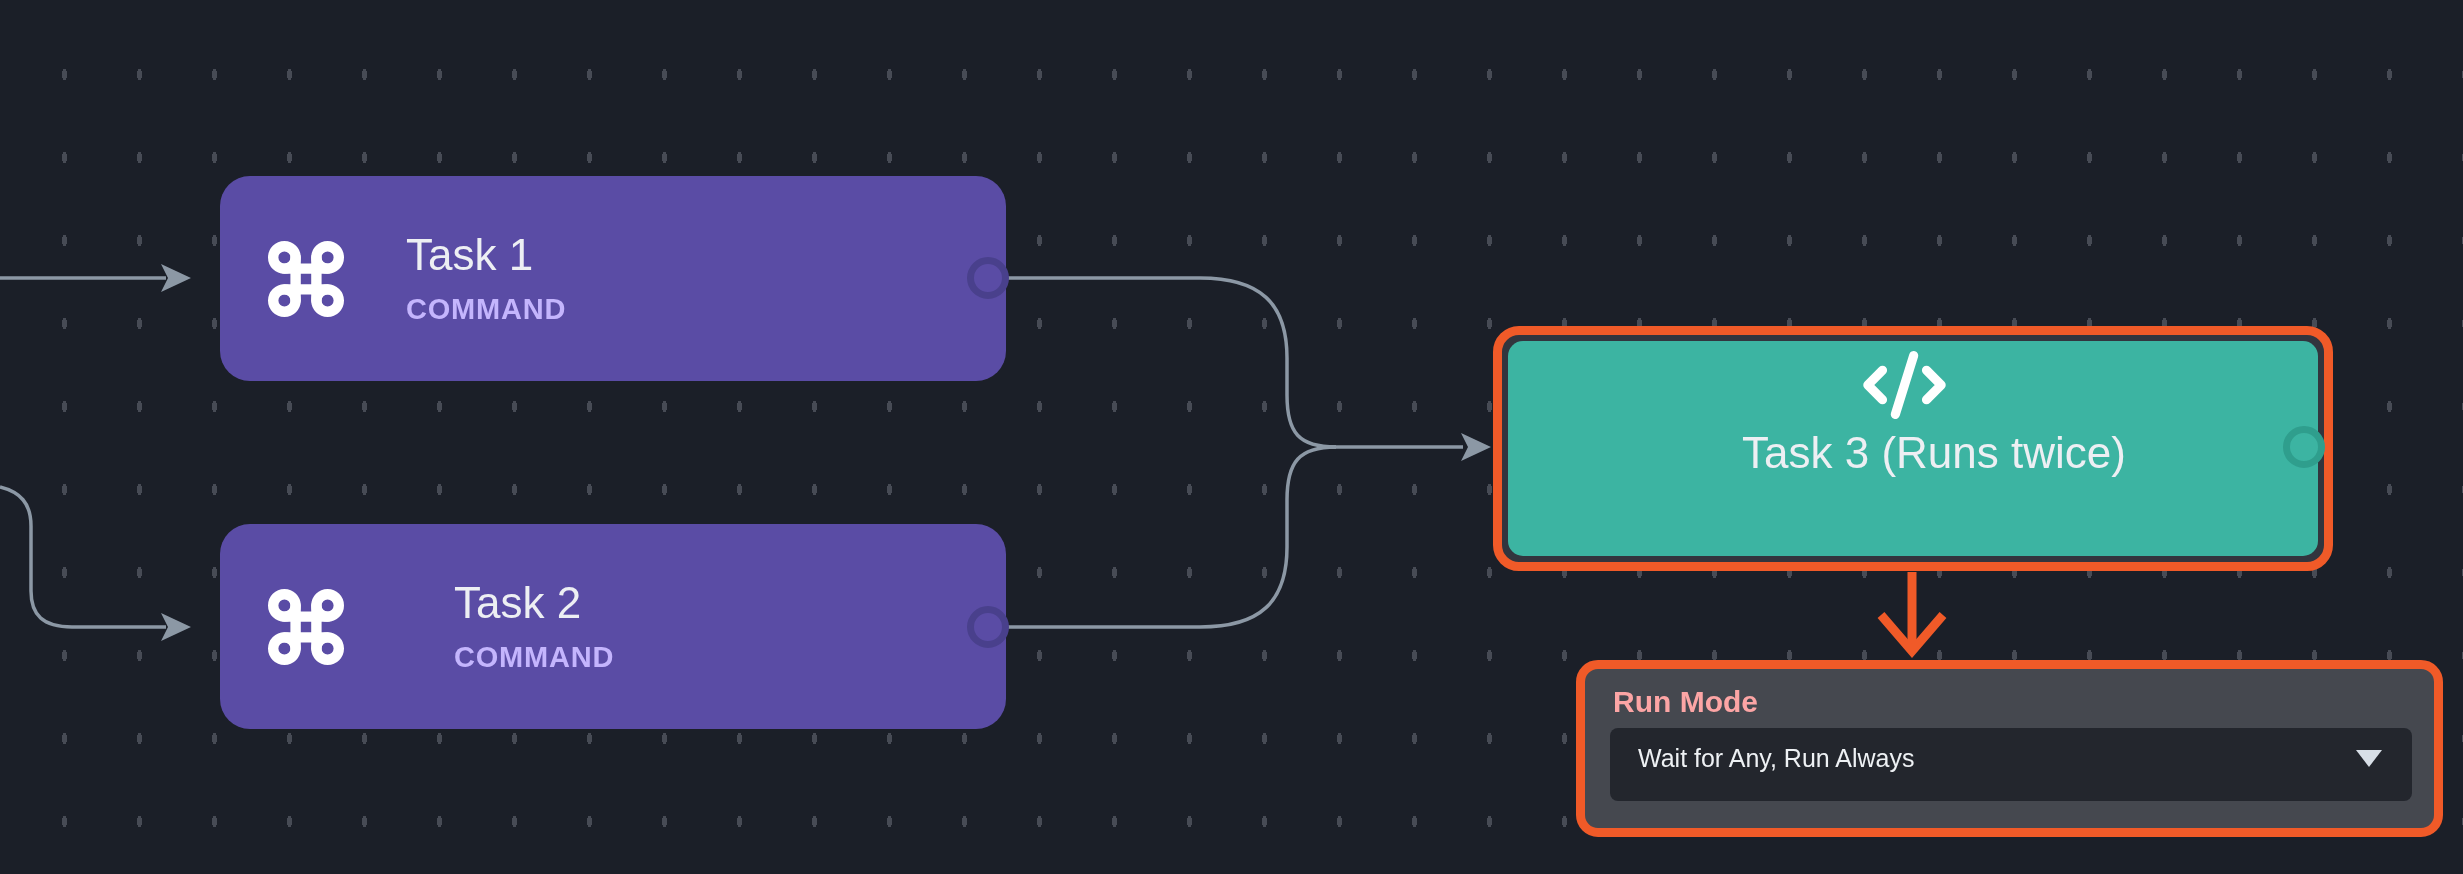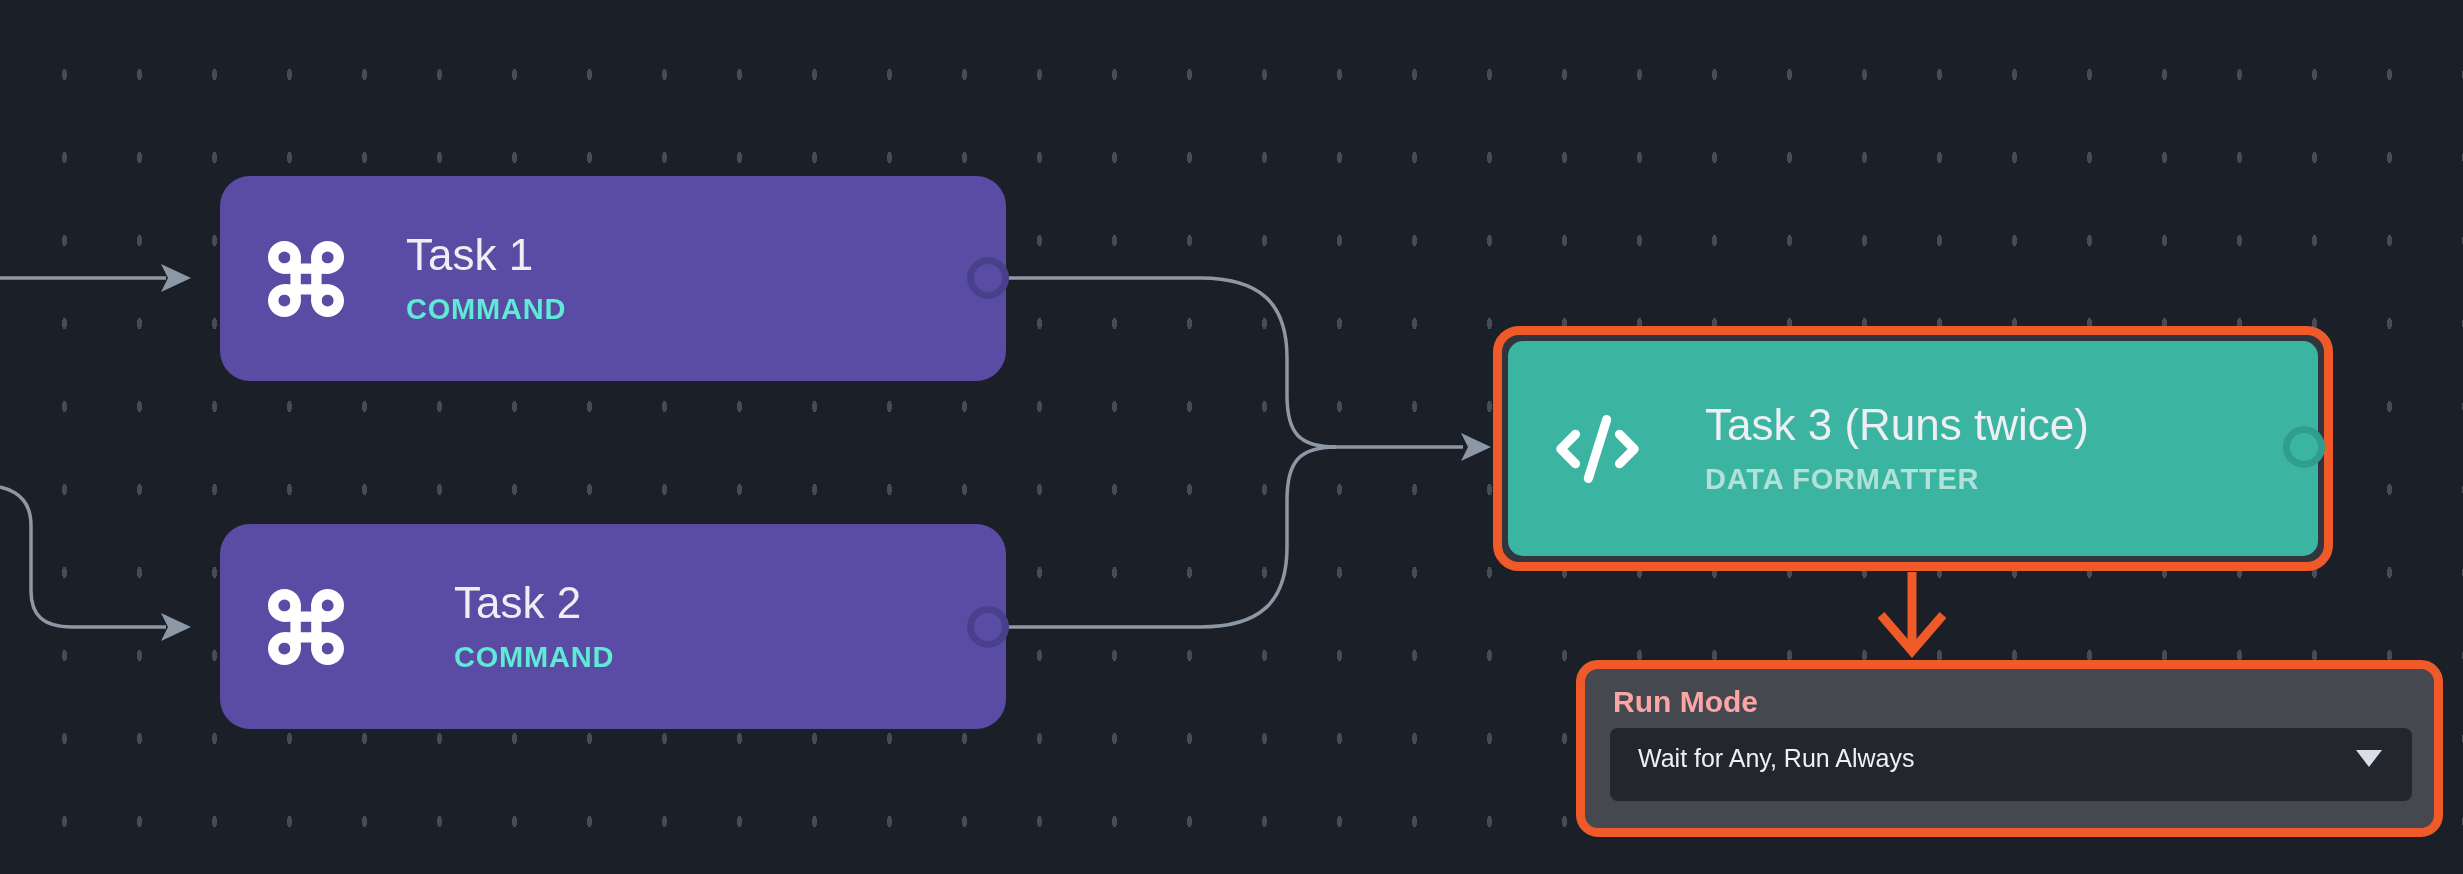--- a/index.html
+++ b/index.html
@@ -38,31 +38,31 @@
     border:9px solid #f05a28;border-radius:26px;
     background:#32353e;
     padding:6px;
     z-index:2;
   }
   .node--teal{
     position:relative;
     width:100%;height:100%;
     display:flex;align-items:center;
     box-sizing:border-box;padding-left:42px;
-    background:#3cb4a2;border-radius:15px;
+    background:#3cb4a2;border-radius:15px;flex-direction:column;
   }
   .node-icon{flex:0 0 auto;margin-right:60px;display:flex;align-items:center;}
   .node-text{display:flex;flex-direction:column;}
   .node-title{
     font-size:44px;line-height:1.1;font-weight:400;color:#edeff3;
   }
   .node-subtitle{
     margin-top:14px;font-size:29px;font-weight:700;letter-spacing:0.8px;
   }
-  .node--purple .node-subtitle{color:#5eead4;}
+  .node--purple .node-subtitle{color:#c4b5fd;}
   .node--teal .node-subtitle{color:#b0e2d9;}
 
   .run-panel{
     position:absolute;left:1576px;top:660px;width:867px;height:177px;
     box-sizing:border-box;
     border:9px solid #f05a28;border-radius:22px;
     background:#45484f;
     z-index:2;
   }
   .run-panel-label{
@@ -142,21 +142,20 @@
     <div class="node--teal">
       <span class="node-icon">
         <svg width="95" height="88" viewBox="0 0 24 24" fill="none" stroke="#ffffff" stroke-width="2.5" stroke-linecap="round" stroke-linejoin="round">
           <path d="m18 16 4-4-4-4"></path>
           <path d="m6 8-4 4 4 4"></path>
           <path d="M14.5 4 9.5 20"></path>
         </svg>
       </span>
       <span class="node-text">
         <span class="node-title">Task 3 (Runs twice)</span>
-        <span class="node-subtitle">DATA FORMATTER</span>
       </span>
     </div>
   </div>
 
   <div class="run-panel">
     <span class="run-panel-label">Run Mode</span>
     <div class="run-dropdown">
       <span class="run-dropdown-value">Wait for Any, Run Always</span>
       <span class="run-dropdown-caret"></span>
     </div>

